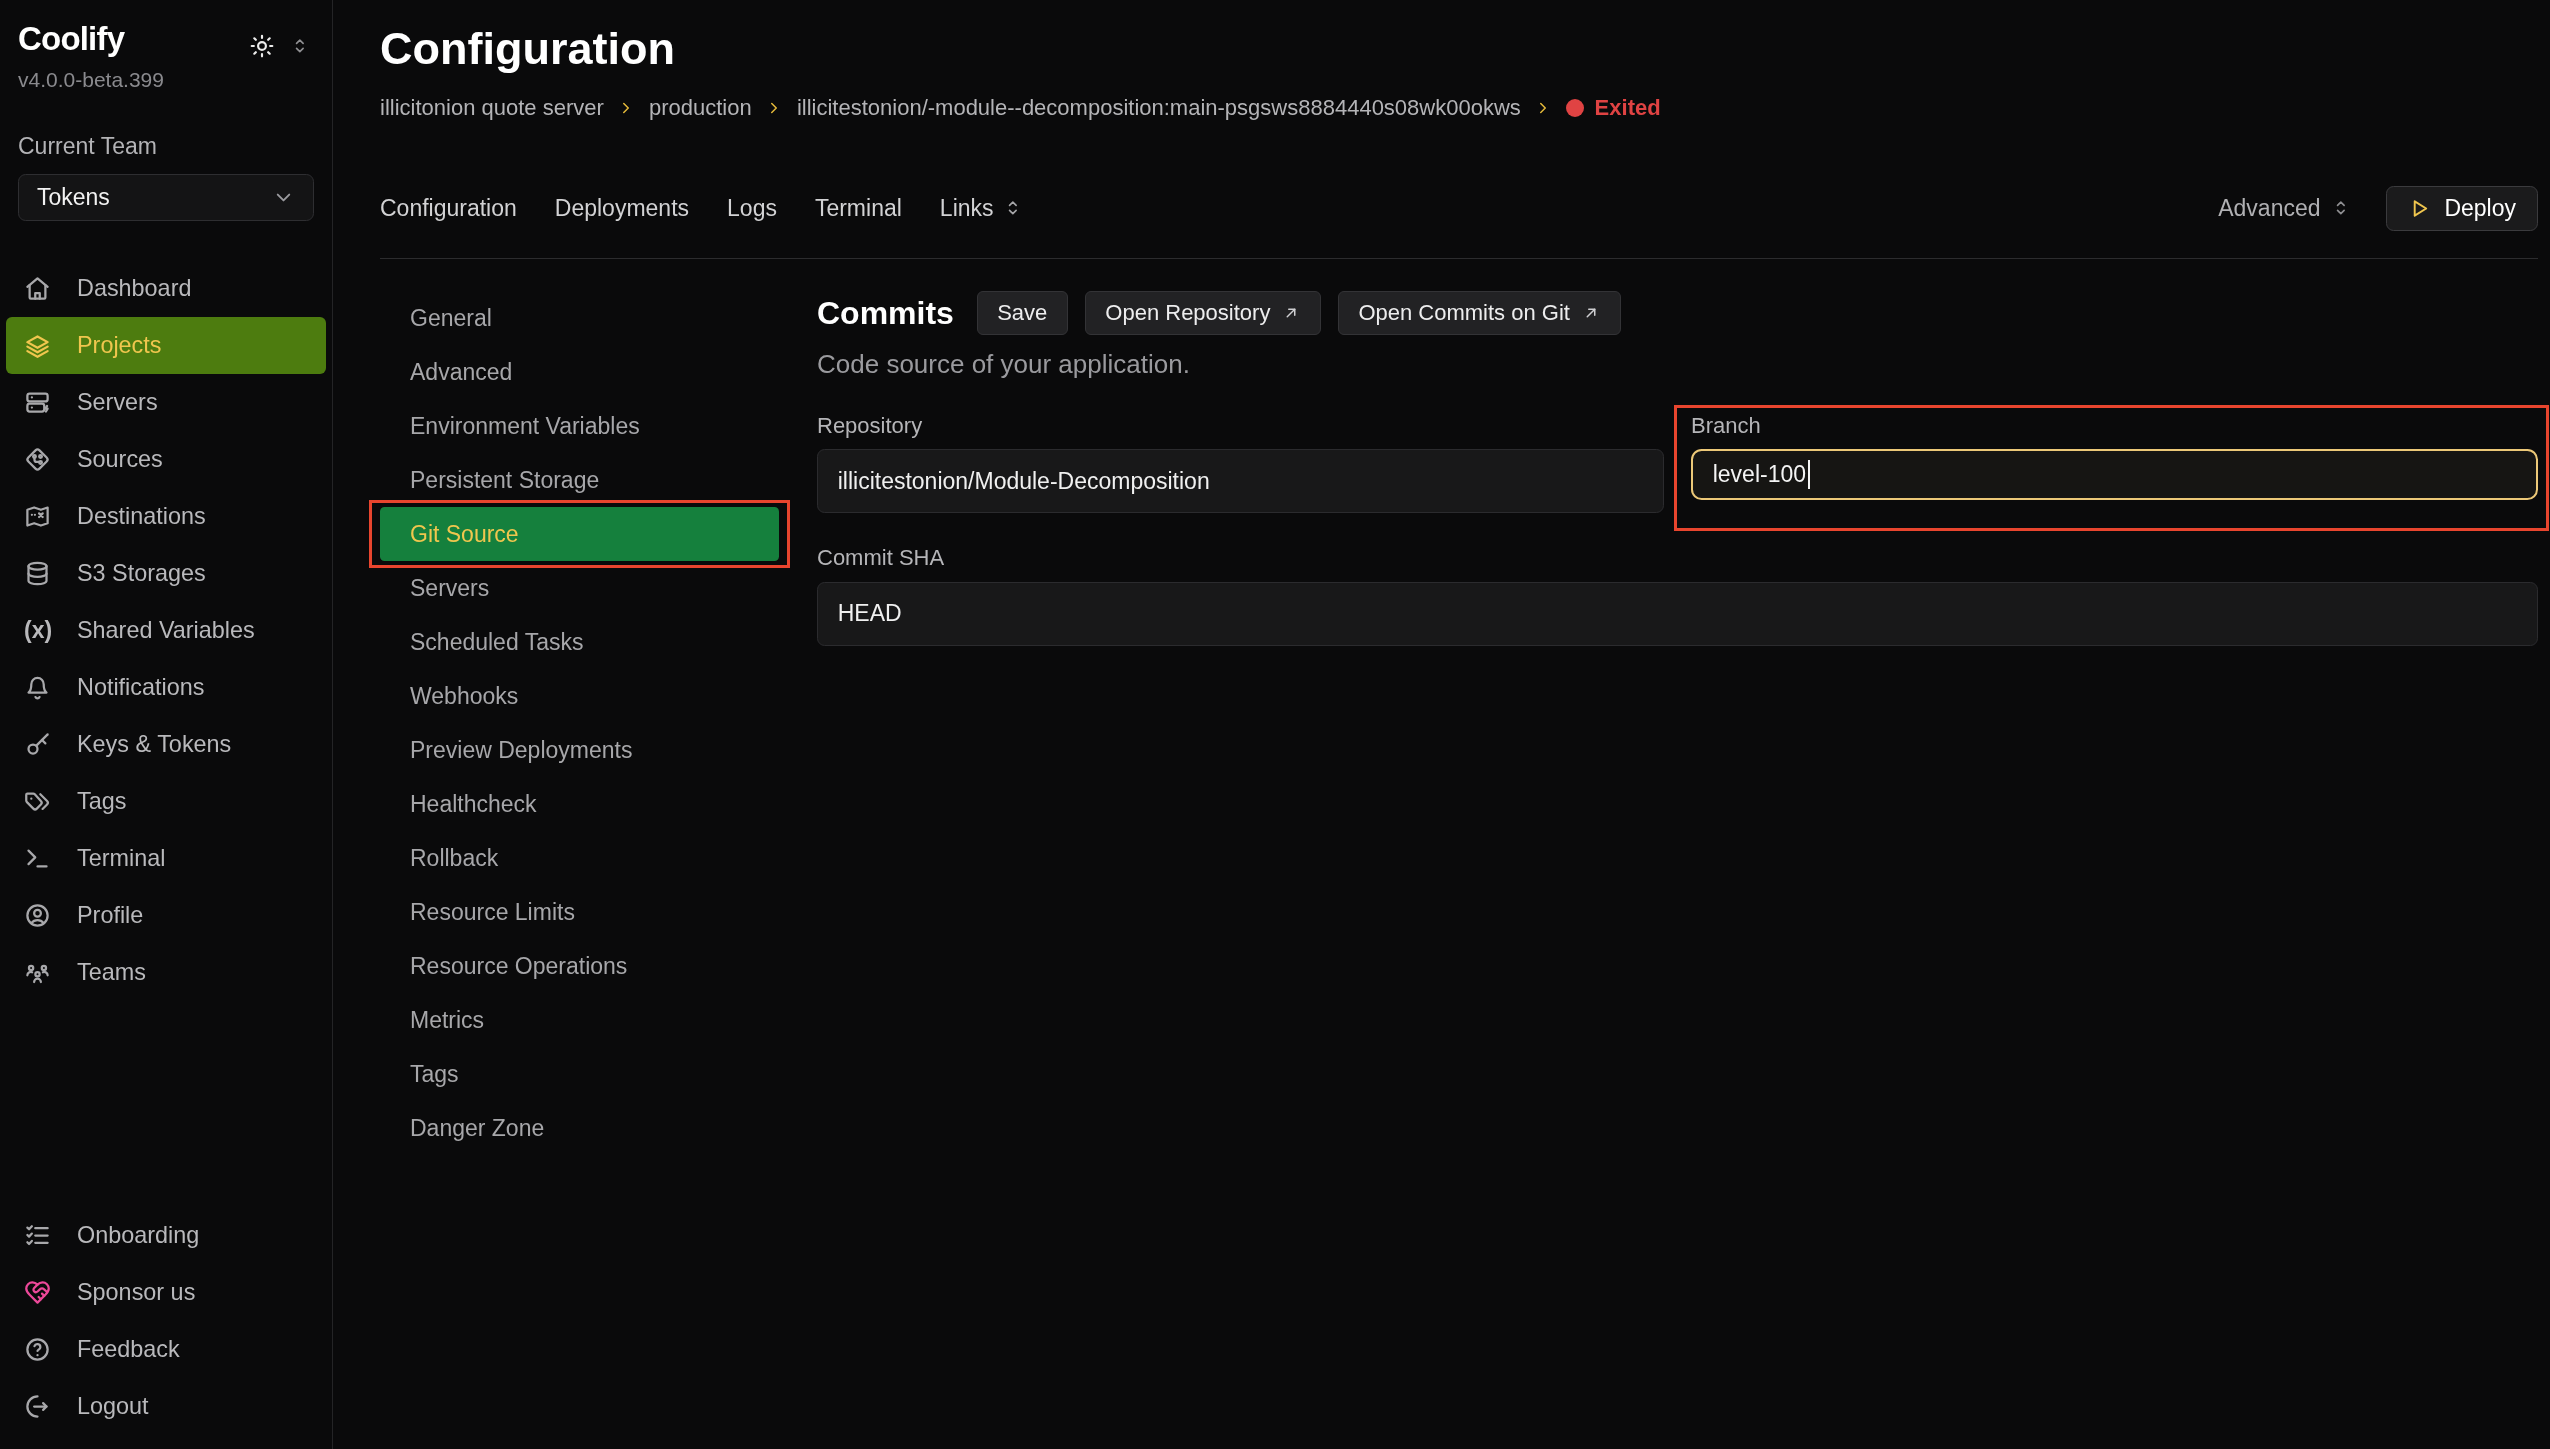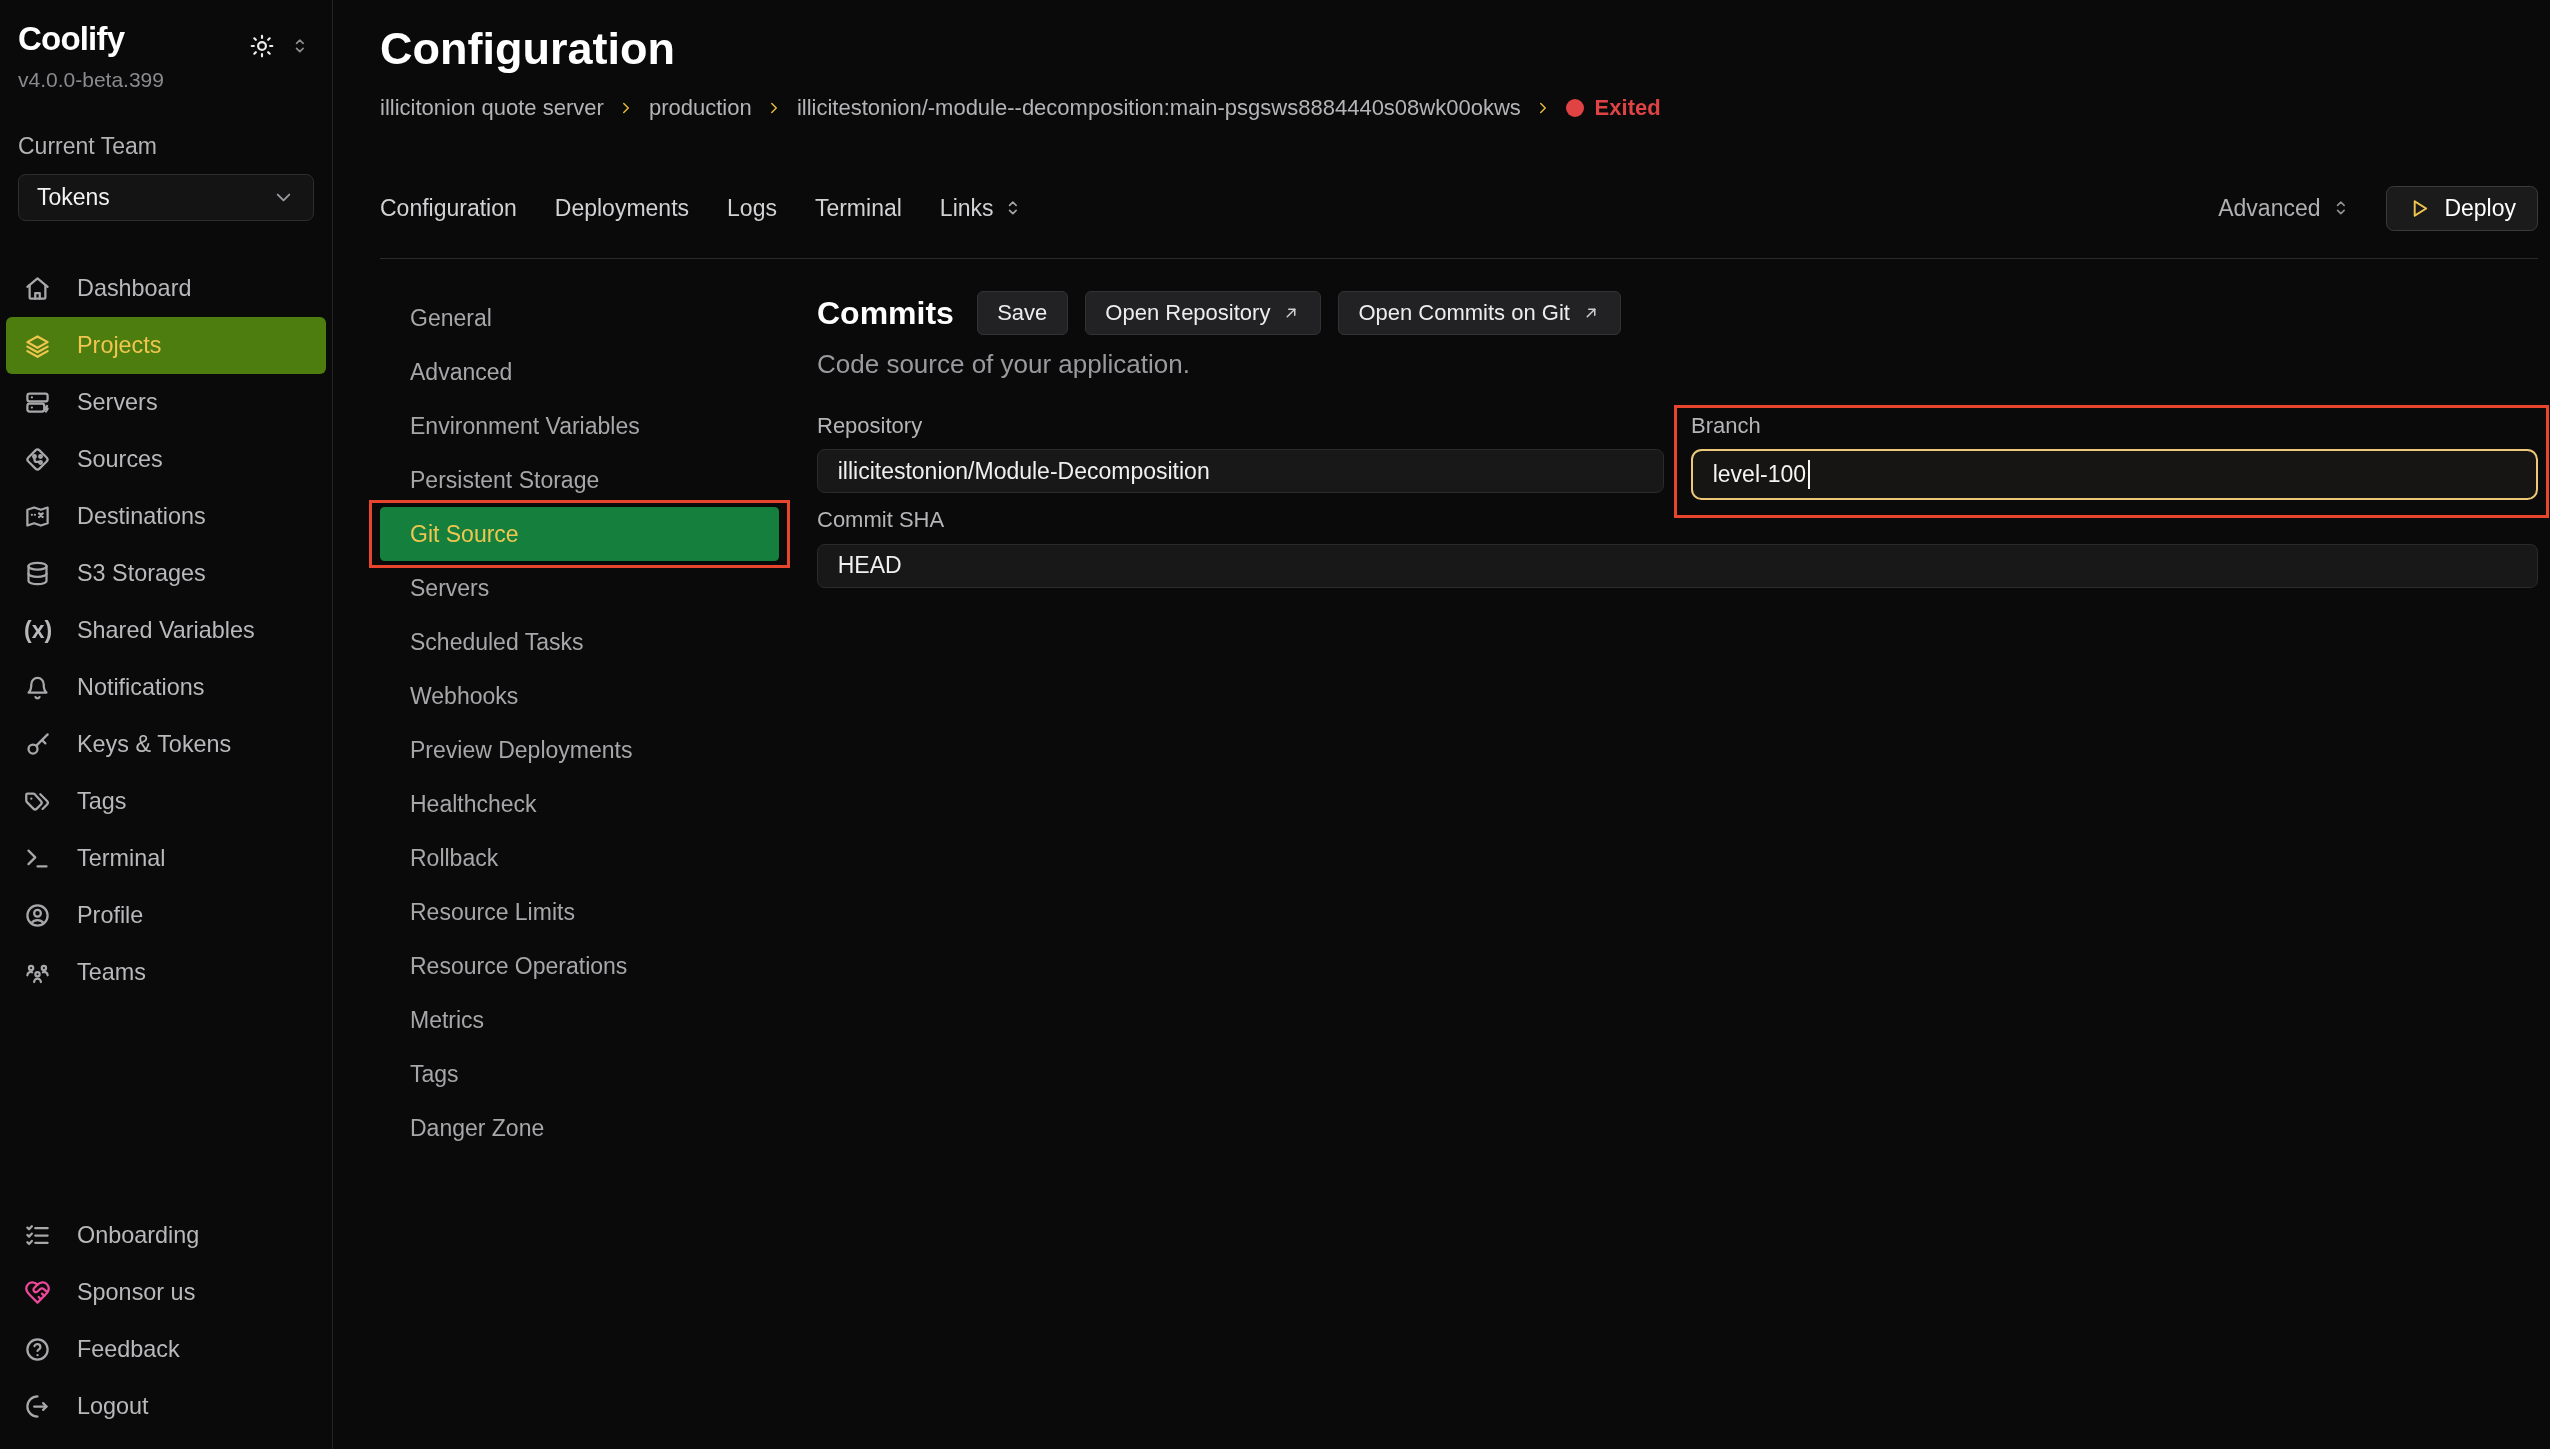--- a/index.html
+++ b/index.html
@@ -88,36 +88,36 @@
     height:44px; display:inline-flex; align-items:center; gap:12px;
     background:#222224; border:0.8px solid #333336; border-radius:6px;
     padding:0 19.7px; font-size:22px; color:#ededee; cursor:pointer; font-family:inherit; white-space:nowrap;
   }
   .upright-icon { width:18px; height:18px; color:#cfcfd2; }
   .desc { margin-top:13.6px; font-size:26px; color:#9a9a9e; }
 
   .grid { display:grid; grid-template-columns:1fr 1fr; column-gap:27px; margin-top:33px; width:100%; }
   .field label { font-size:22px; color:#b5b5b8; display:block; }
   .text-input {
-    display:block; margin-top:10.6px; height:44px; width:100%;
+    display:block; margin-top:10.6px; height:64px; width:100%;
     background:#181819; border:1.5px solid #2b2b2e; border-radius:7.6px;
     padding:0 19.7px; font-size:23px; color:#f0f0f0; font-family:inherit; outline:none;
   }
   .branch-wrap { position:relative; }
   .branch-annotation {
     position:absolute; inset:-7.6px -10.6px -18px -16.6px;
     border:3.8px solid #e8452e; pointer-events:none; z-index:2;
   }
   .branch-input {
     margin-top:10.6px; height:51px; width:100%;
     border:2.3px solid #ecc878; border-radius:10.6px; background:#161513;
     display:flex; align-items:center; padding:0 19.7px; font-size:23px; color:#f4f4f4; cursor:text;
   }
   .caret { display:inline-block; width:2.3px; height:29px; background:#f5f5f5; margin-left:1.5px; }
-  .field.full { grid-column:1 / -1; margin-top:7px; }
+  .field.full { grid-column:1 / -1; margin-top:32px; }
 </style>
 </head>
 <body>
 
 <svg width="0" height="0" style="position:absolute" aria-hidden="true">
   <defs>
     <symbol id="i-sun" viewBox="0 0 24 24">
         <circle cx="12" cy="12" r="3.6"></circle>
         <path d="M12 2.5v2M12 19.5v2M4.9 4.9l1.4 1.4M17.7 17.7l1.4 1.4M2.5 12h2M19.5 12h2M6.3 17.7l-1.4 1.4M19.1 4.9l-1.4 1.4"></path>
       </symbol>

